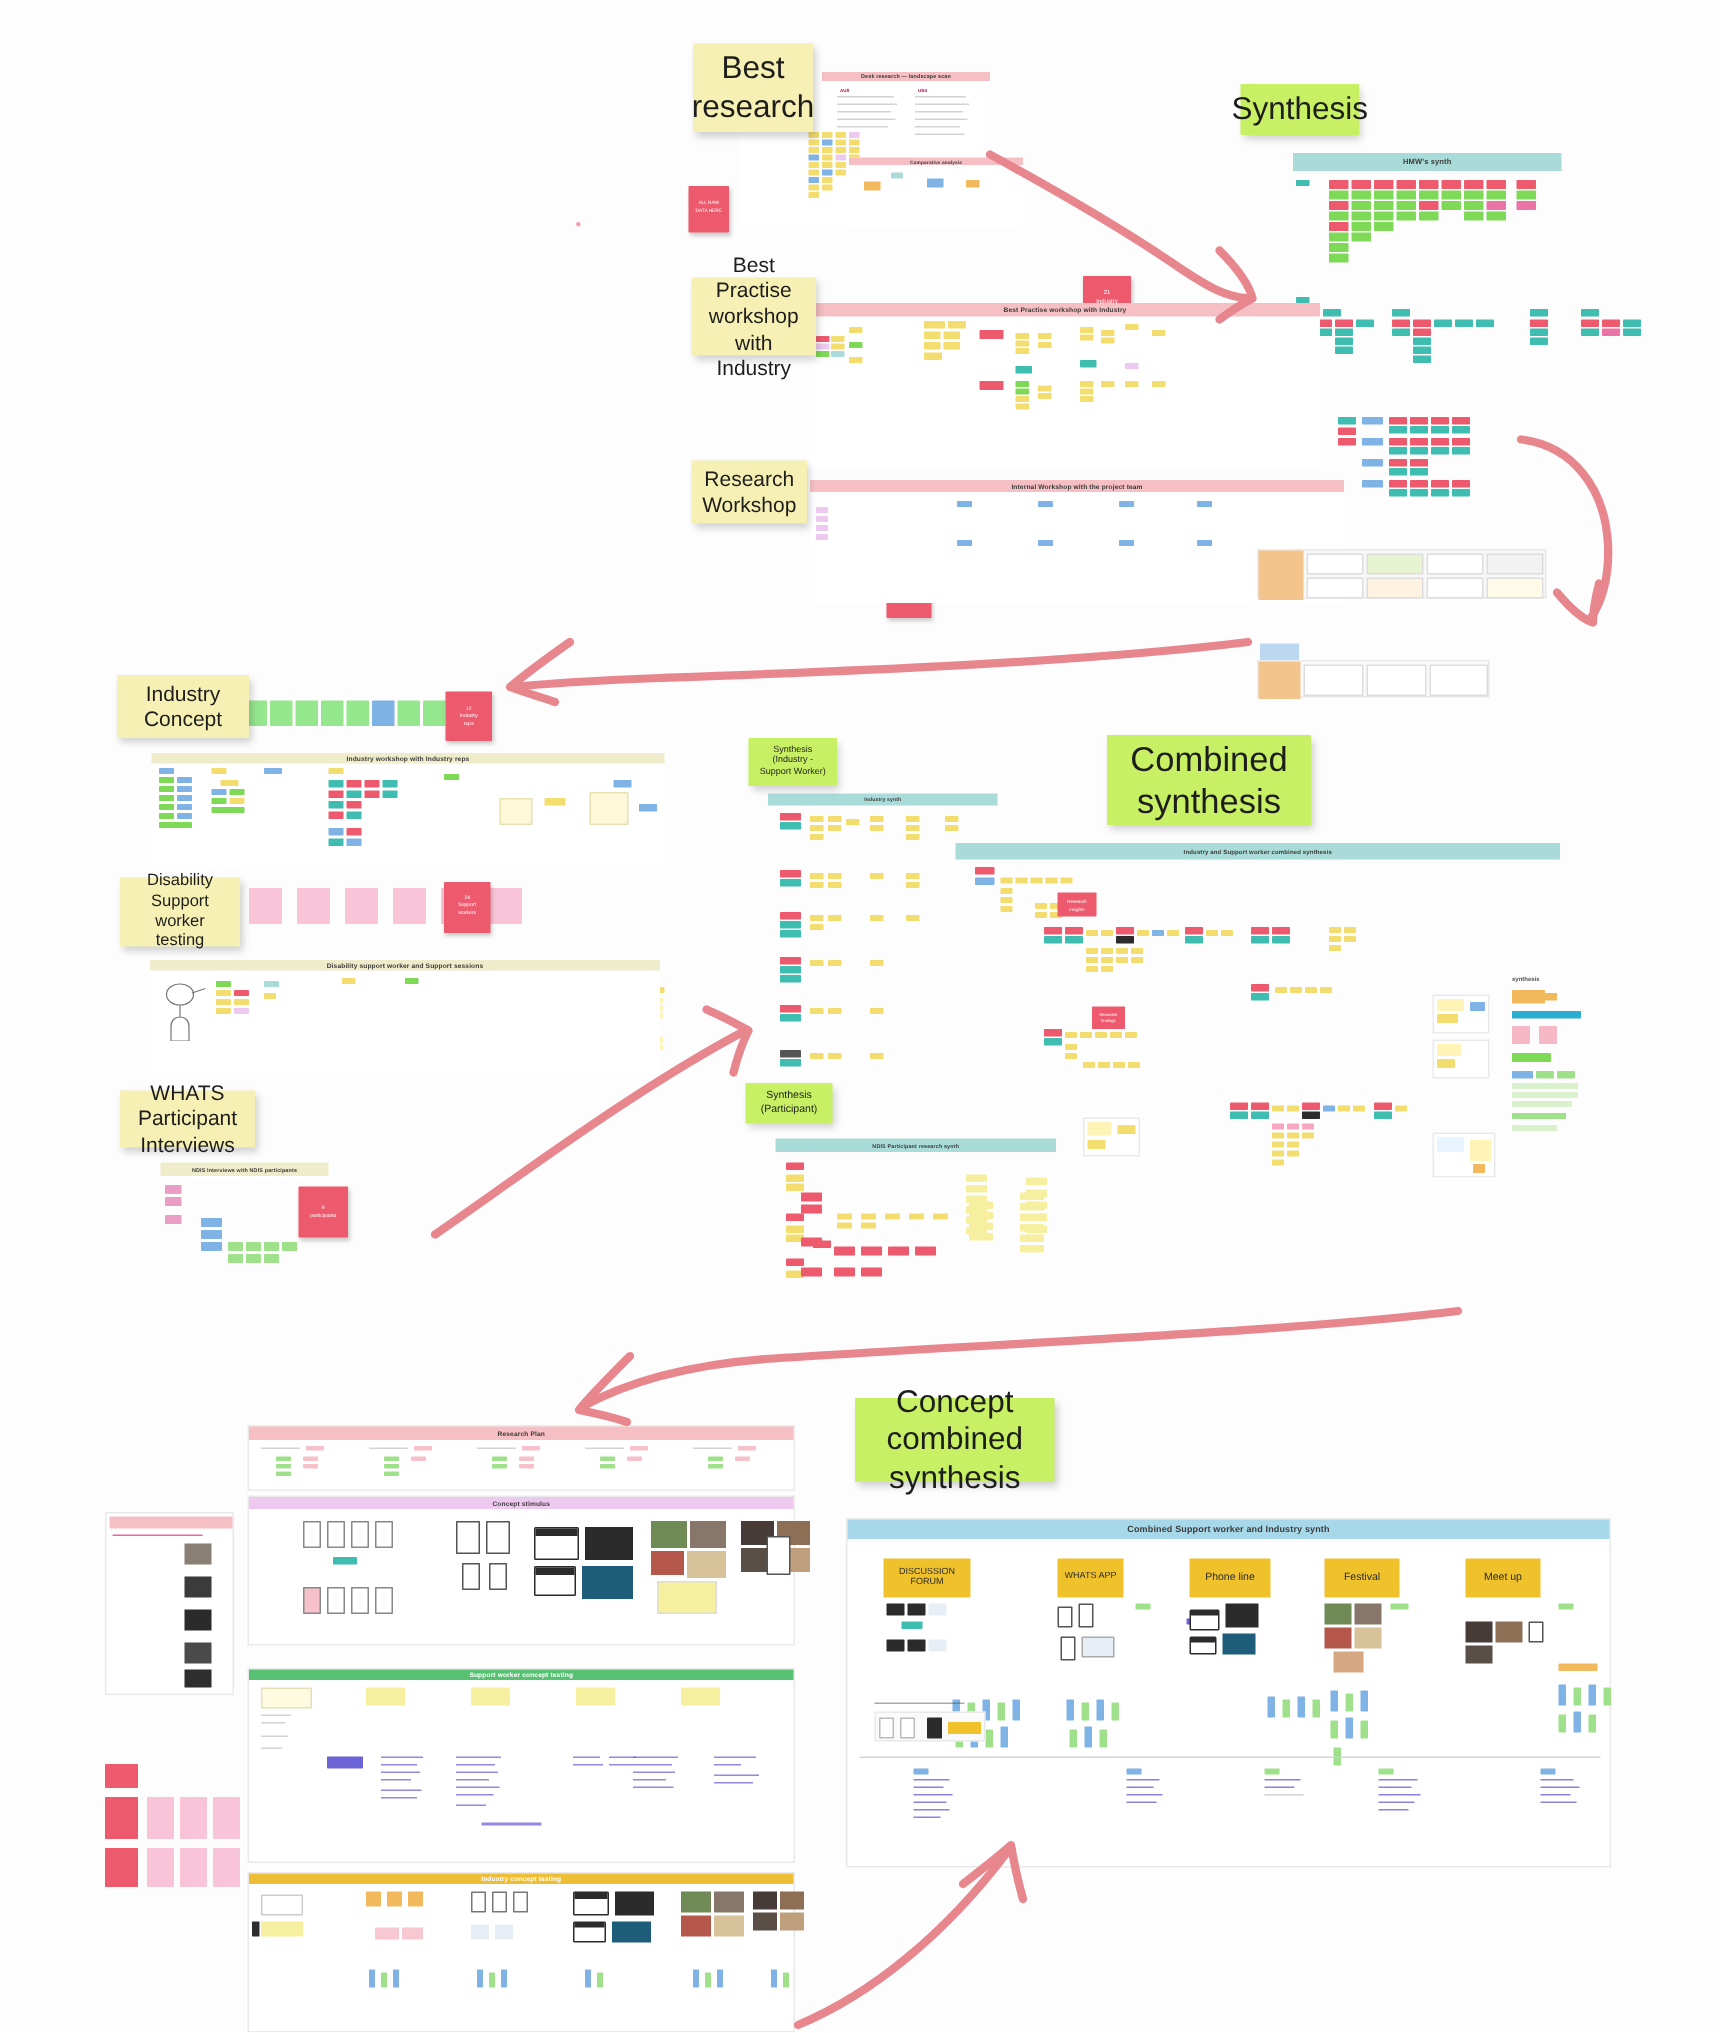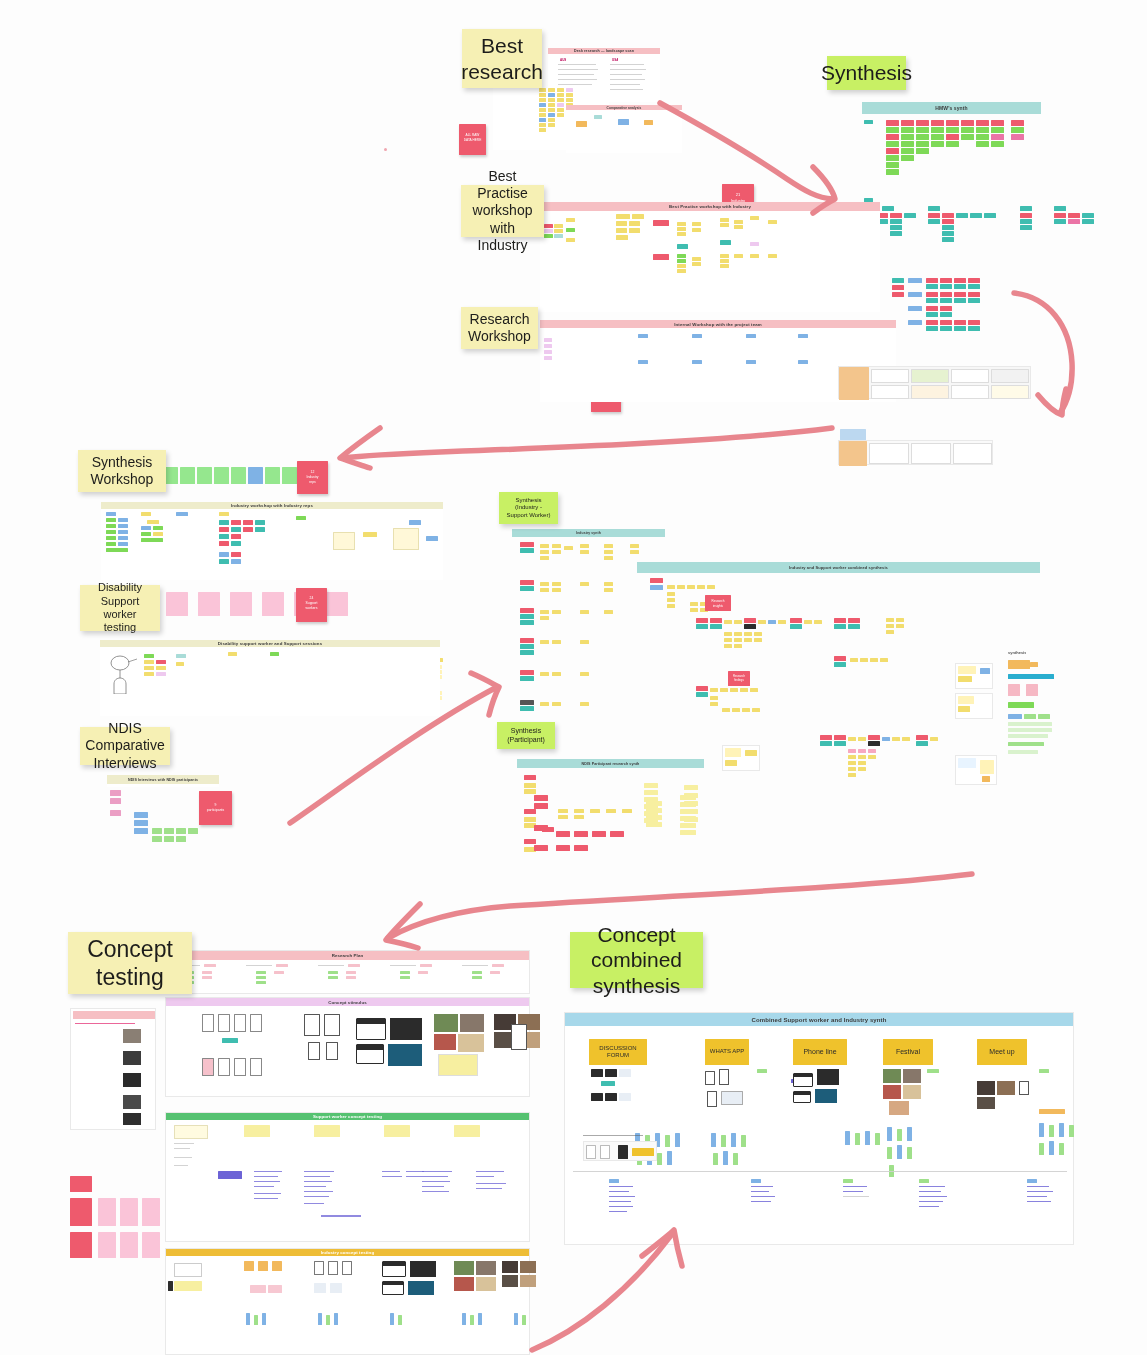--- a/index.html
+++ b/index.html
@@ -571,21 +571,21 @@
 
   <div class="board board-outline" style="left:838px; top:440px; width:155px; height:25px; background:#fafafa;">
     <div class="n" style="left:0; top:0; width:28px; height:25px; background:#f3c58c;"></div>
     <div class="n" style="left:30px; top:2px; width:40px; height:21px; background:#fff; border:.5px solid #ddd;"></div>
     <div class="n" style="left:72px; top:2px; width:40px; height:21px; background:#fff; border:.5px solid #ddd;"></div>
     <div class="n" style="left:114px;top:2px; width:39px; height:21px; background:#fff; border:.5px solid #ddd;"></div>
   </div>
   <div class="n" style="left:840px; top:429px; width:26px; height:11px; background:#bcd8f0;"></div>
 
   <div class="sticky yellow md" style="left:78px; top:450px; width:88px; height:42px; flex-direction:column;">
-    <span>Synthesis Workshop</span>
+    <span>Industry Concept</span>
   </div>
   <div style="position:absolute; left:163px; top:467px;">
     <div class="n" style="left:0;   top:0; width:15px; height:17px; background:#95e78e;"></div>
     <div class="n" style="left:17px; top:0; width:15px; height:17px; background:#95e78e;"></div>
     <div class="n" style="left:34px; top:0; width:15px; height:17px; background:#95e78e;"></div>
     <div class="n" style="left:51px; top:0; width:15px; height:17px; background:#95e78e;"></div>
     <div class="n" style="left:68px; top:0; width:15px; height:17px; background:#95e78e;"></div>
     <div class="n" style="left:85px; top:0; width:15px; height:17px; background:#7fb2e5;"></div>
     <div class="n" style="left:102px;top:0; width:15px; height:17px; background:#95e78e;"></div>
     <div class="n" style="left:119px;top:0; width:15px; height:17px; background:#95e78e;"></div>
@@ -761,21 +761,21 @@
     <div class="n" style="left:142px;top:0; width:9px; height:4px;background:#f2dd6e;"></div>
     <div class="n" style="left:128px;top:7px;width:22px;height:4px;background:#fff3b8;"></div>
     <div class="n" style="left:128px;top:12px;width:22px;height:4px;background:#fff3b8;"></div>
     <div class="n" style="left:128px;top:17px;width:22px;height:4px;background:#fff3b8;"></div>
     <div class="n" style="left:128px;top:26px;width:11px;height:5px;background:#7fb2e5;"></div>
     <div class="n" style="left:128px;top:33px;width:22px;height:4px;background:#fff3b8;"></div>
     <div class="n" style="left:128px;top:38px;width:22px;height:4px;background:#fff3b8;"></div>
   </div>
 
   <div class="sticky yellow md" style="left:80px; top:727px; width:90px; height:38px; flex-direction:column;">
-    <span>NDIS Comparative Interviews</span>
+    <span>WHATS Participant Interviews</span>
   </div>
   <div class="board" style="left:107px; top:775px; width:112px; height:12px;">
     <div class="bhead cream" style="height:9px; font-size:3.6px;">NDIS Interviews with NDIS participants</div>
   </div>
   <div style="position:absolute; left:110px; top:790px;">
     <div class="n" style="left:0; top:0;  width:11px; height:6px; background:#eb9ec4;"></div>
     <div class="n" style="left:0; top:8px; width:11px; height:6px; background:#eb9ec4;"></div>
     <div class="n" style="left:0; top:20px;width:11px; height:6px; background:#eb9ec4;"></div>
     <div class="n" style="left:24px;top:22px;width:14px;height:6px; background:#7fb2e5;"></div>
     <div class="n" style="left:24px;top:30px;width:14px;height:6px; background:#7fb2e5;"></div>
@@ -888,20 +888,23 @@
     <div class="n" style="left:120px;top:29px;width:14px; height:5px; background:#f7efa0;"></div>
     <div class="n" style="left:120px;top:36px;width:14px; height:5px; background:#f7efa0;"></div>
     <div class="n" style="left:120px;top:43px;width:14px; height:5px; background:#f7efa0;"></div>
     <div class="n" style="left:160px;top:10px;width:14px; height:5px; background:#f7efa0;"></div>
     <div class="n" style="left:160px;top:18px;width:14px; height:5px; background:#f7efa0;"></div>
     <div class="n" style="left:160px;top:26px;width:14px; height:5px; background:#f7efa0;"></div>
     <div class="n" style="left:160px;top:34px;width:14px; height:5px; background:#f7efa0;"></div>
     <div class="n" style="left:160px;top:42px;width:14px; height:5px; background:#f7efa0;"></div>
   </div>
 
+  <div class="sticky green xl" style="left:738px; top:490px; width:136px; height:60px; flex-direction:column;">
+    <span>Combined synthesis</span>
+  </div>
   <div class="board" style="left:637px; top:562px; width:403px; height:11px;">
     <div class="bhead teal" style="height:11px; font-size:4px;">Industry and Support worker combined synthesis</div>
   </div>
 
   <div style="position:absolute; left:650px; top:578px;">
     <div class="n" style="left:0;  top:0;  width:13px;height:5px;background:#ee5a6d;"></div>
     <div class="n" style="left:0;  top:7px;width:13px;height:5px;background:#7fb2e5;"></div>
     <div class="n" style="left:17px;top:7px;width:8px; height:4px;background:#f2dd6e;"></div>
     <div class="n" style="left:27px;top:7px;width:8px; height:4px;background:#f2dd6e;"></div>
     <div class="n" style="left:37px;top:7px;width:8px; height:4px;background:#f2dd6e;"></div>
@@ -1082,23 +1085,20 @@
     <div class="n" style="left:112px;top:20px;width:16px;height:5px;background:#f7efa0;"></div>
     <div class="n" style="left:112px;top:27px;width:16px;height:5px;background:#f7efa0;"></div>
     <div class="n" style="left:146px;top:0;  width:16px;height:5px;background:#f7efa0;"></div>
     <div class="n" style="left:146px;top:7px; width:16px;height:5px;background:#f7efa0;"></div>
     <div class="n" style="left:146px;top:14px;width:16px;height:5px;background:#f7efa0;"></div>
     <div class="n" style="left:146px;top:21px;width:16px;height:5px;background:#f7efa0;"></div>
     <div class="n" style="left:146px;top:28px;width:16px;height:5px;background:#f7efa0;"></div>
     <div class="n" style="left:146px;top:35px;width:16px;height:5px;background:#f7efa0;"></div>
   </div>
 
-  <div class="sticky yellow xl" style="left:68px; top:932px; width:124px; height:62px; flex-direction:column;">
-    <span>Concept testing</span>
-  </div>
 
   <div class="board board-outline" style="left:165px; top:950px; width:365px; height:44px;">
     <div class="bhead pink" style="height:9px;">Research Plan</div>
     <div style="position:absolute; left:8px; top:14px;">
       <div class="tl" style="left:0;  top:0;  width:26px;"></div>
       <div class="n" style="left:30px;top:-1px;width:12px;height:3px;background:#f6c1cb;"></div>
       <div class="n" style="left:10px;top:6px; width:10px;height:3px;background:#9fe08a;"></div>
       <div class="n" style="left:10px;top:11px;width:10px;height:3px;background:#9fe08a;"></div>
       <div class="n" style="left:10px;top:16px;width:10px;height:3px;background:#9fe08a;"></div>
       <div class="n" style="left:28px;top:6px; width:10px;height:3px;background:#f6c1cb;"></div>

